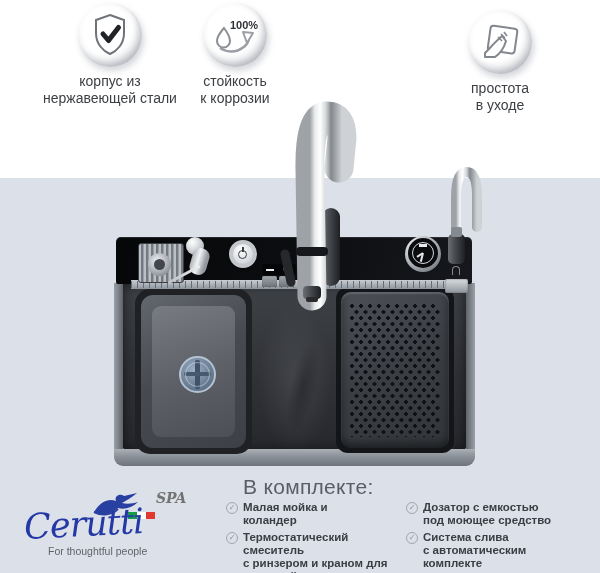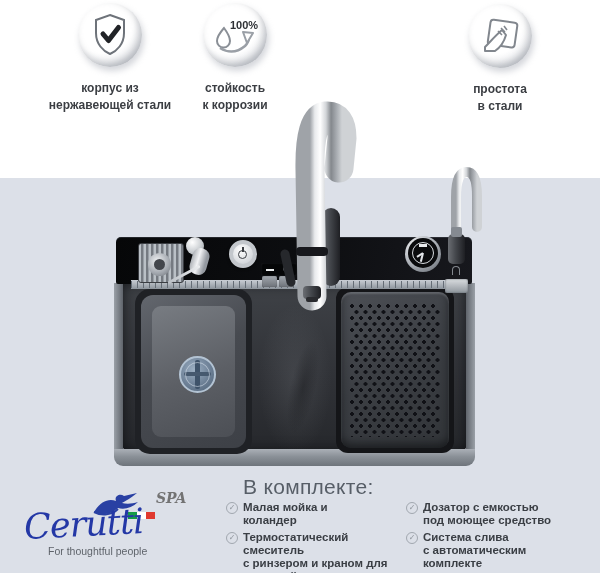--- a/index.html
+++ b/index.html
@@ -10,21 +10,21 @@
   
   .bg-lower{left:0;top:178px;width:600px;height:395px;background:#dce0e8;}
 
   
   .feature{width:170px;text-align:center;}
   .feature-circle{position:relative;width:64px;height:64px;margin:0 auto;border-radius:50%;
     background:radial-gradient(circle at 38% 30%, #ffffff 52%, #f3f4f6 68%, #dfe2e6 82%, #c3c7cd 100%);
     box-shadow:inset -3px -4px 7px rgba(105,110,120,.38), inset 2px 3px 4px rgba(255,255,255,.9),
                2px 4px 6px rgba(160,165,175,.45);}
   .feature-circle svg{position:absolute;left:0;top:0;}
-  .feature-label{margin-top:13px;font-size:12px;line-height:17px;color:#3b3e43;font-weight:bold;}
+  .feature-label{margin-top:6px;font-size:14px;line-height:17px;color:#3b3e43;}
 
   
   
   .sink-bottom-face{left:114px;top:449px;width:361px;height:17px;border-radius:0 0 9px 9px;
     background:linear-gradient(180deg,#abb0b7 0%,#8a9097 45%,#6e747b 100%);}
   .sink-rim-left{left:114px;top:283px;width:9px;height:170px;
     background:linear-gradient(90deg,#9aa0a7,#5f646b);}
   .sink-rim-right{left:466px;top:283px;width:9px;height:170px;
     background:linear-gradient(270deg,#9aa0a7,#5f646b);}
   .sink-interior{left:122px;top:283px;width:345px;height:169px;border-radius:0 0 8px 8px;
@@ -164,31 +164,31 @@
         <text x="27" y="26" font-size="11" font-weight="bold" fill="#2e3135">100%</text>
       </svg>
     </div>
     <div class="feature-label">
       <div>стойкость</div>
       <div>к коррозии</div>
     </div>
   </div>
 
 
-  <div class="abs feature" style="left:415px;top:4px;">
+  <div class="abs feature" style="left:415px;top:10px;">
     <div class="feature-circle">
       <svg width="64" height="64" viewBox="0 0 64 64">
         <rect x="21" y="17" width="27" height="25" rx="3" transform="rotate(8 34 30)" fill="#ffffff" stroke="#82878e" stroke-width="2"></rect>
         <path d="M17,47 L27,47 C33,43 36,38 38,31 L34,26 C28,31 22,38 17,43 Z" fill="#ffffff" stroke="#82878e" stroke-width="2" stroke-linejoin="round"></path>
         <path d="M30,27 L34,31 M33,24 L37,28 M36,22 L39,26" stroke="#82878e" stroke-width="1.6" fill="none"></path>
       </svg>
     </div>
     <div class="feature-label">
       <div>простота</div>
-      <div>в стали</div>
+      <div>в уходе</div>
     </div>
   </div>
 
   <div>
 
     <div class="abs sink-interior"></div>
     <div class="abs reflections"></div>
     <div class="abs reflect-streak"></div>
     <div class="abs sink-rim-left"></div>
     <div class="abs sink-rim-right"></div>

